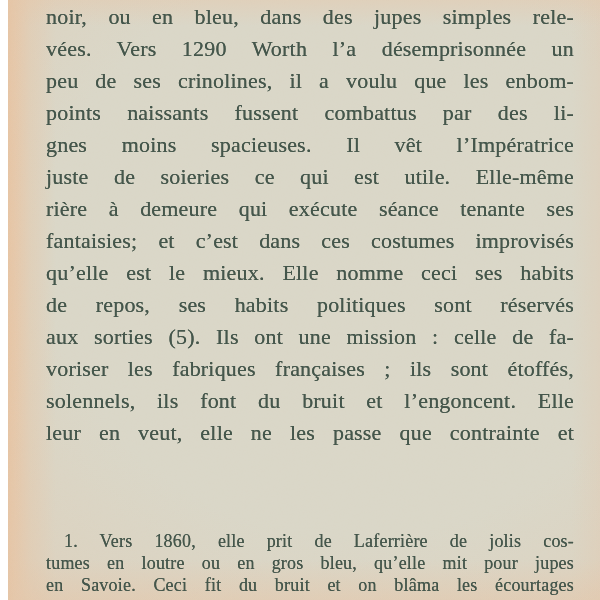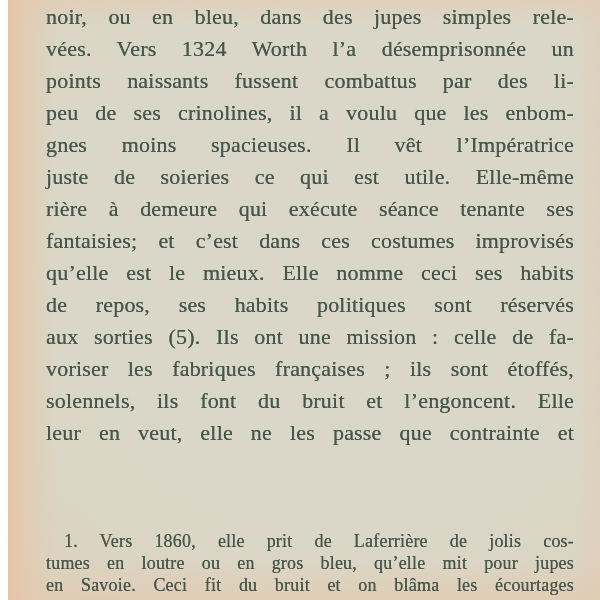--- a/index.html
+++ b/index.html
@@ -84,23 +84,23 @@
     text-align-last: justify;
   }
 </style>
 </head>
 <body>
 
 <div class="page">
 
   <div class="text-block">
     <div class="line main-line">noir, ou en bleu, dans des jupes simples rele-</div>
-    <div class="line main-line">vées. Vers 1324 Worth l’a désemprisonnée un</div>
+    <div class="line main-line">vées. Vers 1290 Worth l’a désemprisonnée un</div>
+    <div class="line main-line">peu de ses crinolines, il a voulu que les enbom-</div>
     <div class="line main-line">points naissants fussent combattus par des li-</div>
-    <div class="line main-line">peu de ses crinolines, il a voulu que les enbom-</div>
     <div class="line main-line">gnes moins spacieuses. Il vêt l’Impératrice</div>
     <div class="line main-line">juste de soieries ce qui est utile. Elle-même</div>
     <div class="line main-line">rière à demeure qui exécute séance tenante ses</div>
     <div class="line main-line">fantaisies; et c’est dans ces costumes improvisés</div>
     <div class="line main-line">qu’elle est le mieux. Elle nomme ceci ses habits</div>
     <div class="line main-line">de repos, ses habits politiques sont réservés</div>
     <div class="line main-line">aux sorties (5). Ils ont une mission : celle de fa-</div>
     <div class="line main-line">voriser les fabriques françaises ; ils sont étoffés,</div>
     <div class="line main-line">solennels, ils font du bruit et l’engoncent. Elle</div>
     <div class="line main-line">leur en veut, elle ne les passe que contrainte et</div>

